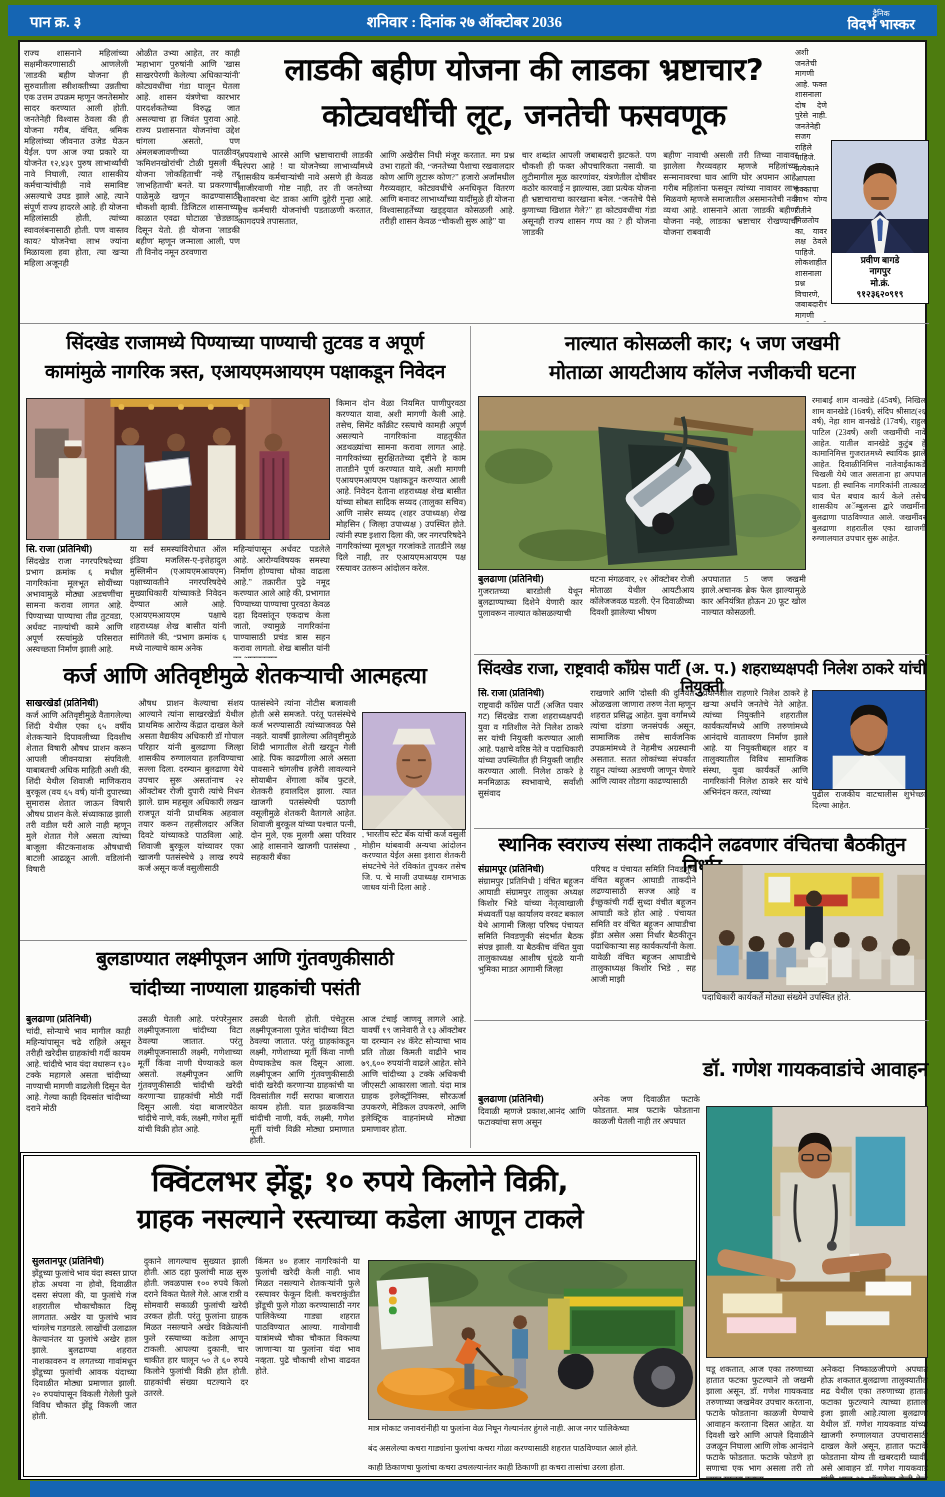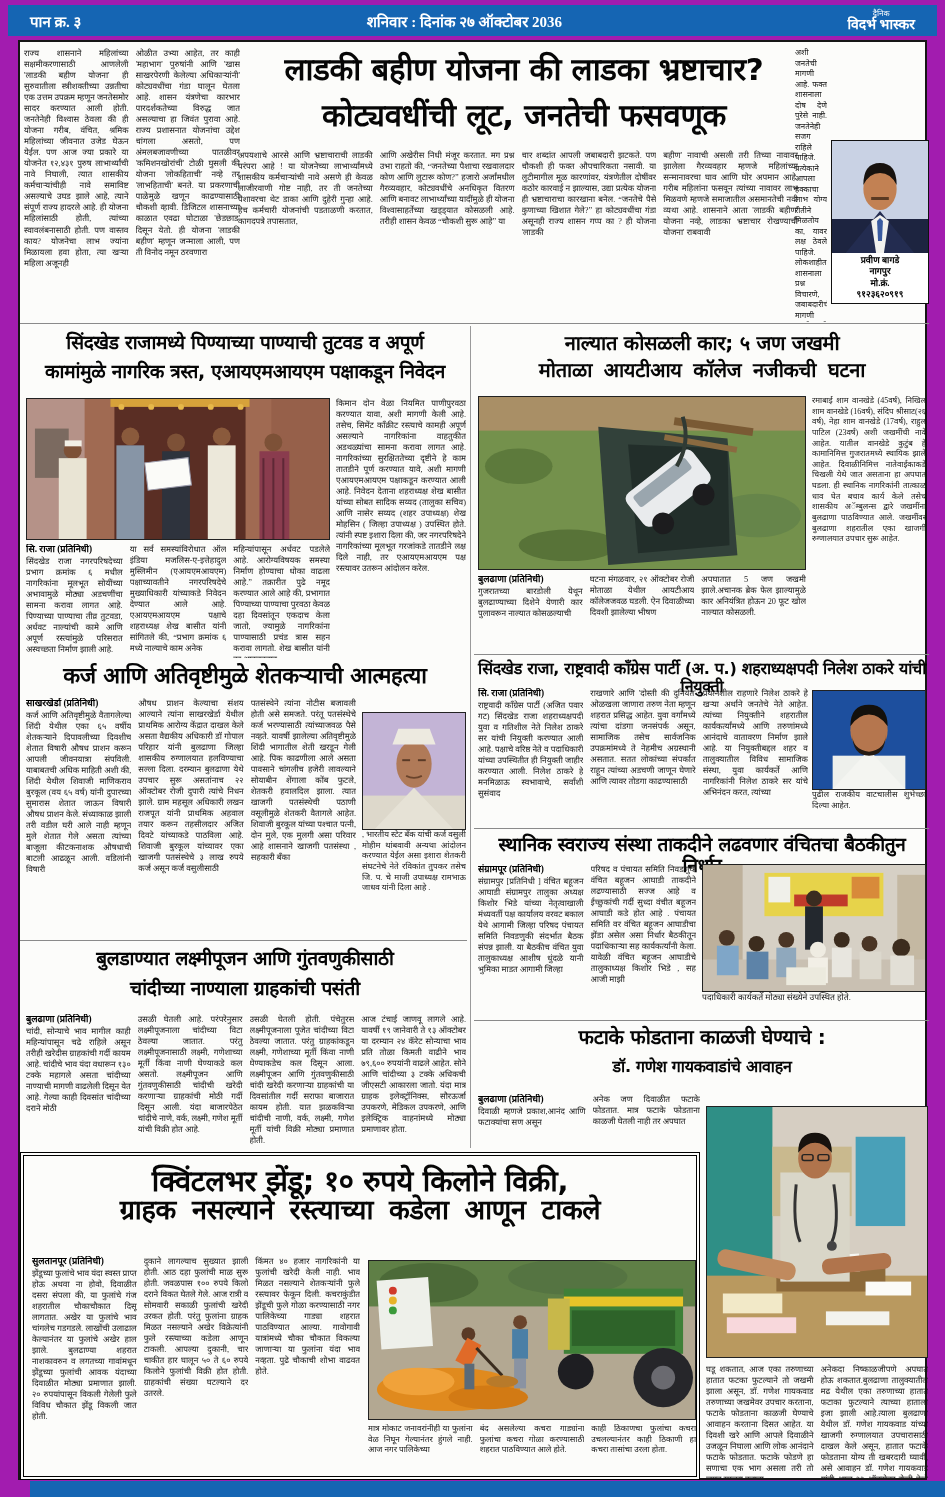--- a/index.html
+++ b/index.html
@@ -1,18 +1,18 @@
 <!DOCTYPE html>
 <html><head>
 <meta charset="utf-8">
 <style>
   * { box-sizing: border-box; margin: 0; padding: 0; }
   html,body { background:#d8d8d8; }
   body { font-family:"Liberation Serif","DejaVu Serif",serif; }
-  .page { position:relative; width:945px; height:1497px; background:#a21caf; margin:0 auto; overflow:hidden; }
+  .page { position:relative; width:945px; height:1497px; background:#4d7c0f; margin:0 auto; overflow:hidden; }
   .abs { position:absolute; }
 
   
   .topbar { left:8px; top:5px; width:929px; height:31px; background:#1565b3; color:#fff;
             display:flex; align-items:center; justify-content:space-between; padding:0 22px; }
   .topbar .pageno { font-size:15px; font-weight:bold; }
   .topbar .dateline { font-size:15px; font-weight:bold; }
   .masthead { text-align:center; line-height:1; }
   .masthead .small { font-size:8px; display:block; }
   .masthead .big { font-size:14px; font-weight:bold; display:block; }
@@ -146,21 +146,21 @@
         <div>
           <div class="byline">सि. राजा (प्रतिनिधी)</div>
           <div class="body-text">सिंदखेड राजा नगरपरिषदेच्या प्रभाग क्रमांक ६ मधील नागरिकांना मूलभूत सोयींच्या अभावामुळे मोठ्या अडचणींचा सामना करावा लागत आहे. पिण्याच्या पाण्याचा तीव्र तुटवडा, अर्धवट नाल्यांची कामे आणि अपूर्ण रस्त्यांमुळे परिसरात अस्वच्छता निर्माण झाली आहे.</div>
         </div>
         <div class="body-text">या सर्व समस्यांविरोधात ऑल इंडिया मजलिस-ए-इत्तेहादुल मुस्लिमीन (एआयएमआयएम) पक्षाच्यावतीने नगरपरिषदेचे मुख्याधिकारी यांच्याकडे निवेदन देण्यात आले आहे. एआयएमआयएम पक्षाचे शहराध्यक्ष शेख बासीत यांनी सांगितले की, “प्रभाग क्रमांक ६ मध्ये नाल्याचे काम अनेक</div>
         <div class="body-text">महिन्यांपासून अर्धवट पडलेले आहे. आरोग्यविषयक समस्या निर्माण होण्याचा धोका वाढला आहे.” तक्रारीत पुढे नमूद करण्यात आले आहे की, प्रभागात पिण्याच्या पाण्याचा पुरवठा केवळ दहा दिवसांतून एकदाच केला जातो, ज्यामुळे नागरिकांना पाण्यासाठी प्रचंड त्रास सहन करावा लागतो. शेख बासीत यांनी दर आठवड्यात</div>
       </div>
     </div>
 
     <div class="abs headline" style="left:458px; top:290px; width:448px; font-size:20px;">नाल्यात कोसळली कार; ५ जण जखमी</div>
-    <div class="abs headline" style="left:458px; top:319px; width:448px; font-size:20px;font-family:Liberation Mono, monospace;">मोताळा आयटीआय कॉलेज नजीकची घटना</div>
+    <div class="abs headline" style="left:458px; top:319px; width:448px; font-size:20px;">मोताळा आयटीआय कॉलेज नजीकची घटना</div>
 
     <div class="abs ph" style="left:458px; top:354px; width:328px; height:174px;">
       <svg viewBox="0 0 328 174" preserveAspectRatio="none">
         <rect width="328" height="174" fill="#74914c"></rect>
         <rect x="0" y="0" width="328" height="34" fill="#a98f66"></rect>
         <ellipse cx="40" cy="70" rx="34" ry="18" fill="#5d7a3c"></ellipse>
         <ellipse cx="280" cy="120" rx="44" ry="22" fill="#66854a"></ellipse>
         <ellipse cx="90" cy="150" rx="50" ry="16" fill="#587338"></ellipse>
         <polygon points="120,30 250,42 260,160 130,170" fill="#32413a"></polygon>
         <polygon points="150,48 250,52 252,150 160,158" fill="#222e2a"></polygon>
@@ -308,22 +308,21 @@
         <div>
           <div class="byline">बुलढाणा (प्रतिनिधी)</div>
           <div class="body-text">चांदी, सोन्याचे भाव मागील काही महिन्यांपासून चढे राहिले असून तरीही खरेदीस ग्राहकांची गर्दी कायम आहे. चांदीचे भाव यंदा वधारून १३० टक्के महागले असता चांदीच्या नाण्याची मागणी वाढलेली दिसून येत आहे. गेल्या काही दिवसांत चांदीच्या दराने मोठी</div>
         </div>
         <div class="body-text">उसळी घेतली आहे. परंपरेनुसार लक्ष्मीपूजनाला चांदीच्या विटा ठेवल्या जातात. परंतु लक्ष्मीपूजनासाठी लक्ष्मी, गणेशाच्या मूर्ती किंवा नाणी घेण्याकडे कल असतो. लक्ष्मीपूजन आणि गुंतवणुकीसाठी चांदीची खरेदी करणाऱ्या ग्राहकांची मोठी गर्दी दिसून आली. यंदा बाजारपेठेत चांदीचे नाणे, वर्क, लक्ष्मी, गणेश मूर्ती यांची विक्री होत आहे.</div>
         <div class="body-text">उसळी घेतली होती. पंचेतुरस लक्ष्मीपूजनाला पूजेत चांदीच्या विटा ठेवल्या जातात. परंतु ग्राहकांकडून लक्ष्मी, गणेशाच्या मूर्ती किंवा नाणी घेण्याकडेच कल दिसून आला. लक्ष्मीपूजन आणि गुंतवणुकीसाठी चांदी खरेदी करणाऱ्या ग्राहकांची या दिवसांतील गर्दी सराफा बाजारात कायम होती. यात झळकविऱ्या चांदीची नाणी, वर्क, लक्ष्मी, गणेश मूर्ती यांची विक्री मोठ्या प्रमाणात होती.</div>
         <div class="body-text">आज टंचाई जाणवू लागले आहे. यावर्षी १९ जानेवारी ते १३ ऑक्टोबर या दरम्यान २४ कॅरेट सोन्याचा भाव प्रति तोळा किमती वाढीने भाव ७९,६०० रुपयांनी वाढले आहेत. सोने आणि चांदीच्या ३ टक्के अधिकची जीएसटी आकारला जातो. यंदा मात्र ग्राहक इलेक्ट्रॉनिक्स, सौरऊर्जा उपकरणे, मेडिकल उपकरणे, आणि इलेक्ट्रिक वाहनांमध्ये मोठ्या प्रमाणावर होता.</div>
       </div>
     </div>
 
-    <div class="abs headline" style="left:456px; top:984px; width:452px; font-size:20px;">फटाके फोडताना काळजी घेण्याचे :</div>
-    <div class="abs headline" style="left:456px; top:1016px; width:452px; font-size:16px;">डॉ. गणेश गायकवाडांचे आवाहन</div>
+    <div class="abs headline" style="left:456px; top:1016px; width:452px; font-size:20px;text-align:right;">डॉ. गणेश गायकवाडांचे आवाहन</div>
 
     <div class="abs" style="left:458px; top:1052px; width:222px; height:54px;">
       <div class="cols" style="height:100%;">
         <div>
           <div class="byline">बुलढाणा (प्रतिनिधी)</div>
           <div class="body-text">दिवाळी म्हणजे प्रकाश,आनंद आणि फटाक्यांचा सण असून</div>
         </div>
         <div class="body-text">अनेक जण दिवाळीत फटाके फोडतात. मात्र फटाके फोडताना काळजी घेतली नाही तर अपघात</div>
       </div>
     </div>
@@ -356,21 +355,21 @@
 
     <div class="abs" style="left:686px; top:1322px; width:222px; height:114px;">
       <div class="cols" style="height:100%;">
         <div class="body-text">घडू शकतात, आज एका तरुणाच्या हातात फटका फुटल्याने तो जखमी झाला असून, डॉ. गणेश गायकवाड तरुणाच्या जखमेवर उपचार करताना, फटाके फोडताना काळजी घेण्याचे आवाहन करताना दिसत आहेत. या दिवशी खरे आणि आपले दिवाळीने उजळून निघाला आणि लोक आनंदाने फटाके फोडतात. फटाके फोडणे हा सणाचा एक भाग असला तरी तो जपून साजरा करावा.</div>
         <div class="body-text">अनेकदा निष्काळजीपणे अपघात होऊ शकतात.बुलढाणा तालुक्यातील मढ येथील एका तरुणाच्या हातात फटाका फुटल्याने त्याच्या हाताला इजा झाली आहे.त्याला बुलढाणा येथील डॉ. गणेश गायकवाड यांच्या खाजगी रुग्णालयात उपचारासाठी दाखल केले असून, हातात फटाके फोडताना योग्य ती खबरदारी घ्यावी, असे आवाहन डॉ. गणेश गायकवाड यांनी आज २३ ऑक्टोबर रोजी केले आहे.</div>
       </div>
     </div>
 
     <div class="abs dbl-box" style="left:0px; top:1110px; width:680px; height:328px;">
       <div class="headline" style="margin-top:10px; font-size:29px;">क्विंटलभर झेंडू; १० रुपये किलोने विक्री,</div>
-      <div class="headline" style="font-size:27px;font-family:Liberation Mono, monospace;">ग्राहक नसल्याने रस्त्याच्या कडेला आणून टाकले</div>
+      <div class="headline" style="margin-top:6px; font-size:27px;">ग्राहक नसल्याने रस्त्याच्या कडेला आणून टाकले</div>
 
       <div style="position:absolute; left:8px; top:100px; width:328px; height:218px;">
         <div class="cols" style="height:100%;">
           <div>
             <div class="byline">सुलतानपूर (प्रतिनिधी)</div>
             <div class="body-text">झेंडूच्या फुलांचे भाव यंदा स्वस्त प्राप्त होऊ अथवा ना होवो, दिवाळीत दसरा संपला की, या फुलांचे गंज शहरातील चौकाचौकात दिसू लागतात. अखेर या फुलांचे भाव चांगलेच गडगडले. लाखोंची उलाढाल केल्यानंतर या फुलांचे अखेर हाल झाले. बुलढाण्या शहरात नाशकावरुन व लगतच्या गावांमधून झेंडूच्या फुलांची आवक यंदाच्या दिवाळीत मोठ्या प्रमाणात झाली. २० रुपयांपासून विकली गेलेली फुले विविध चौकात झेंडू विकली जात होती.</div>
           </div>
           <div class="body-text">दुकाने लागल्याच सुख्यात झाली होती. आठ दहा फुलांची माळ सुरू होती. जवळपास १०० रुपये किलो दराने विकत घेतले गेले. आज रात्री व सोमवारी सकाळी फुलांची खरेदी उरकत होती. परंतु फुलांना ग्राहक मिळत नसल्याने अखेर विक्रेत्यांनी फुले रस्त्याच्या कडेला आणून टाकली. आपल्या दुकानी, चार चाकीत हार घालून ५० ते ६० रुपये किलोने फुलांची विक्री होत होती. ग्राहकांची संख्या घटल्याने दर उतरले.</div>
           <div class="body-text">किंमत ४० हजार नागरिकांनी या फुलांची खरेदी केली नाही. भाव मिळत नसल्याने शेतकऱ्यांनी फुले रस्त्यावर फेकून दिली. कचराकुंडीत झेंडूची फुले गोळा करण्यासाठी नगर पालिकेच्या गाड्या शहरात पाठविण्यात आल्या. गावोगावी यात्रांमध्ये चौका चौकात विकल्या जाणाऱ्या या फुलांना यंदा भाव नव्हता. पुढे चौकाची शोभा वाढवत होते.</div>
         </div>
@@ -401,21 +400,21 @@
           <rect x="96" y="104" width="10" height="26" fill="#5a6a78"></rect>
           <line x1="108" y1="88" x2="134" y2="116" stroke="#3a2c1e" stroke-width="3"></line>
           <circle cx="152" cy="62" r="7" fill="#6a442c"></circle>
           <rect x="144" y="69" width="16" height="30" fill="#4a7fa6"></rect>
           <rect x="146" y="99" width="12" height="30" fill="#8a93a2"></rect>
           <ellipse cx="134" cy="122" rx="16" ry="6" fill="#b87a2a"></ellipse>
         </svg>
       </div>
 
       <div style="position:absolute; left:344px; top:268px; width:328px; height:52px;">
-        <div class="cols" style="height:100%;">
+        <div class="cols" style="height:100%;flex-direction:column;">
           <div class="cap">मात्र मोकाट जनावरांनीही या फुलांना वेळ निघून गेल्यानंतर हुंगले नाही. आज नगर पालिकेच्या</div>
           <div class="cap">बंद असलेल्या कचरा गाड्यांना फुलांचा कचरा गोळा करण्यासाठी शहरात पाठविण्यात आले होते.</div>
           <div class="cap">काही ठिकाणचा फुलांचा कचरा उचलल्यानंतर काही ठिकाणी हा कचरा तासांचा उरला होता.</div>
         </div>
       </div>
     </div>
 
   </div>
 
   <div class="abs bottombar"></div>

